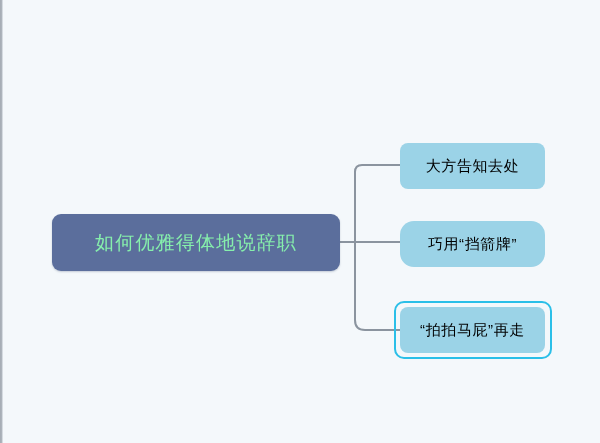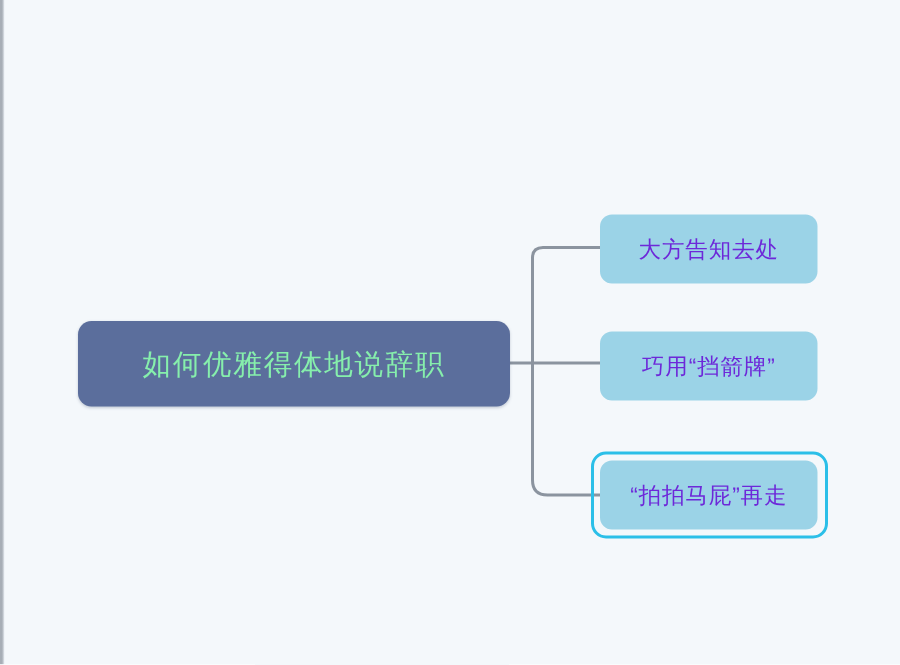--- a/index.html
+++ b/index.html
@@ -59,26 +59,26 @@
     letter-spacing: 1.2px;
     box-shadow: 0 1px 2px rgba(70,85,120,0.28);
   }
 
   .child-node {
     left: 400px;
     width: 145px;
     height: 46px;
     background: #9bd3e7;
     border-radius: 8px;
-    color: #6d28d9;
+    color: #000000;
     font-size: 15px;
     letter-spacing: 0.6px;
   }
   #child-node-0 { top: 143px; }
-  #child-node-1 { top: 221px; }
+  #child-node-1 { top: 221px; border-radius: 14px; }
   #child-node-2 { top: 307px; }
 
   
   #selection-ring {
     position: absolute;
     left: 394px;
     top: 301px;
     width: 158px;
     height: 58px;
     border: 2px solid #2bbfe8;

